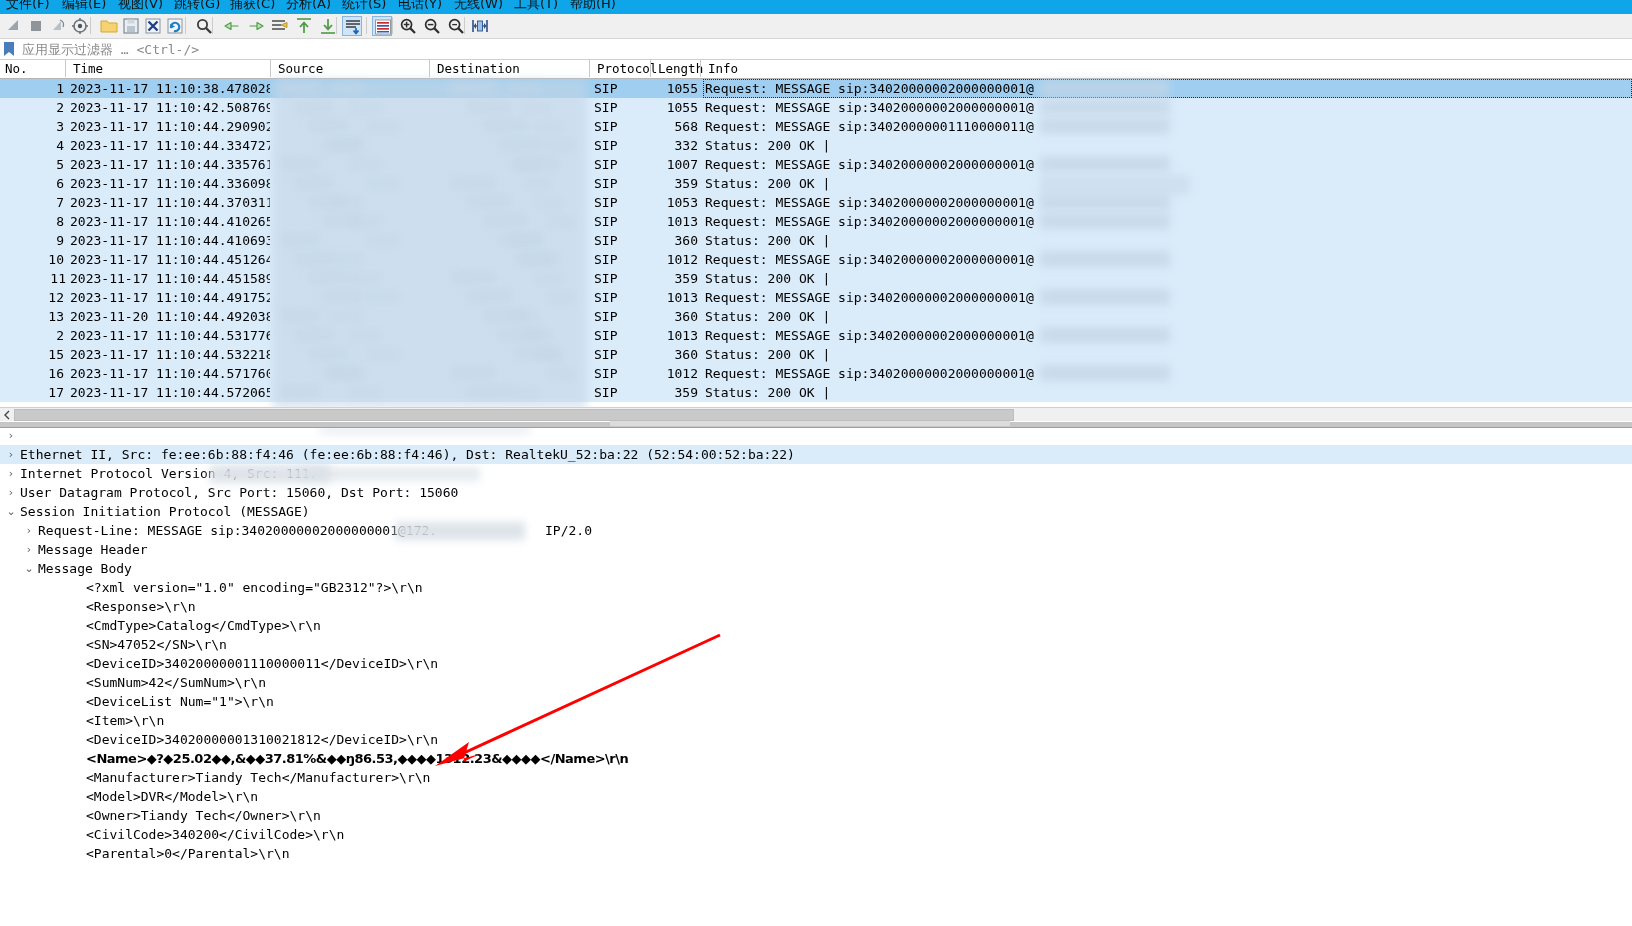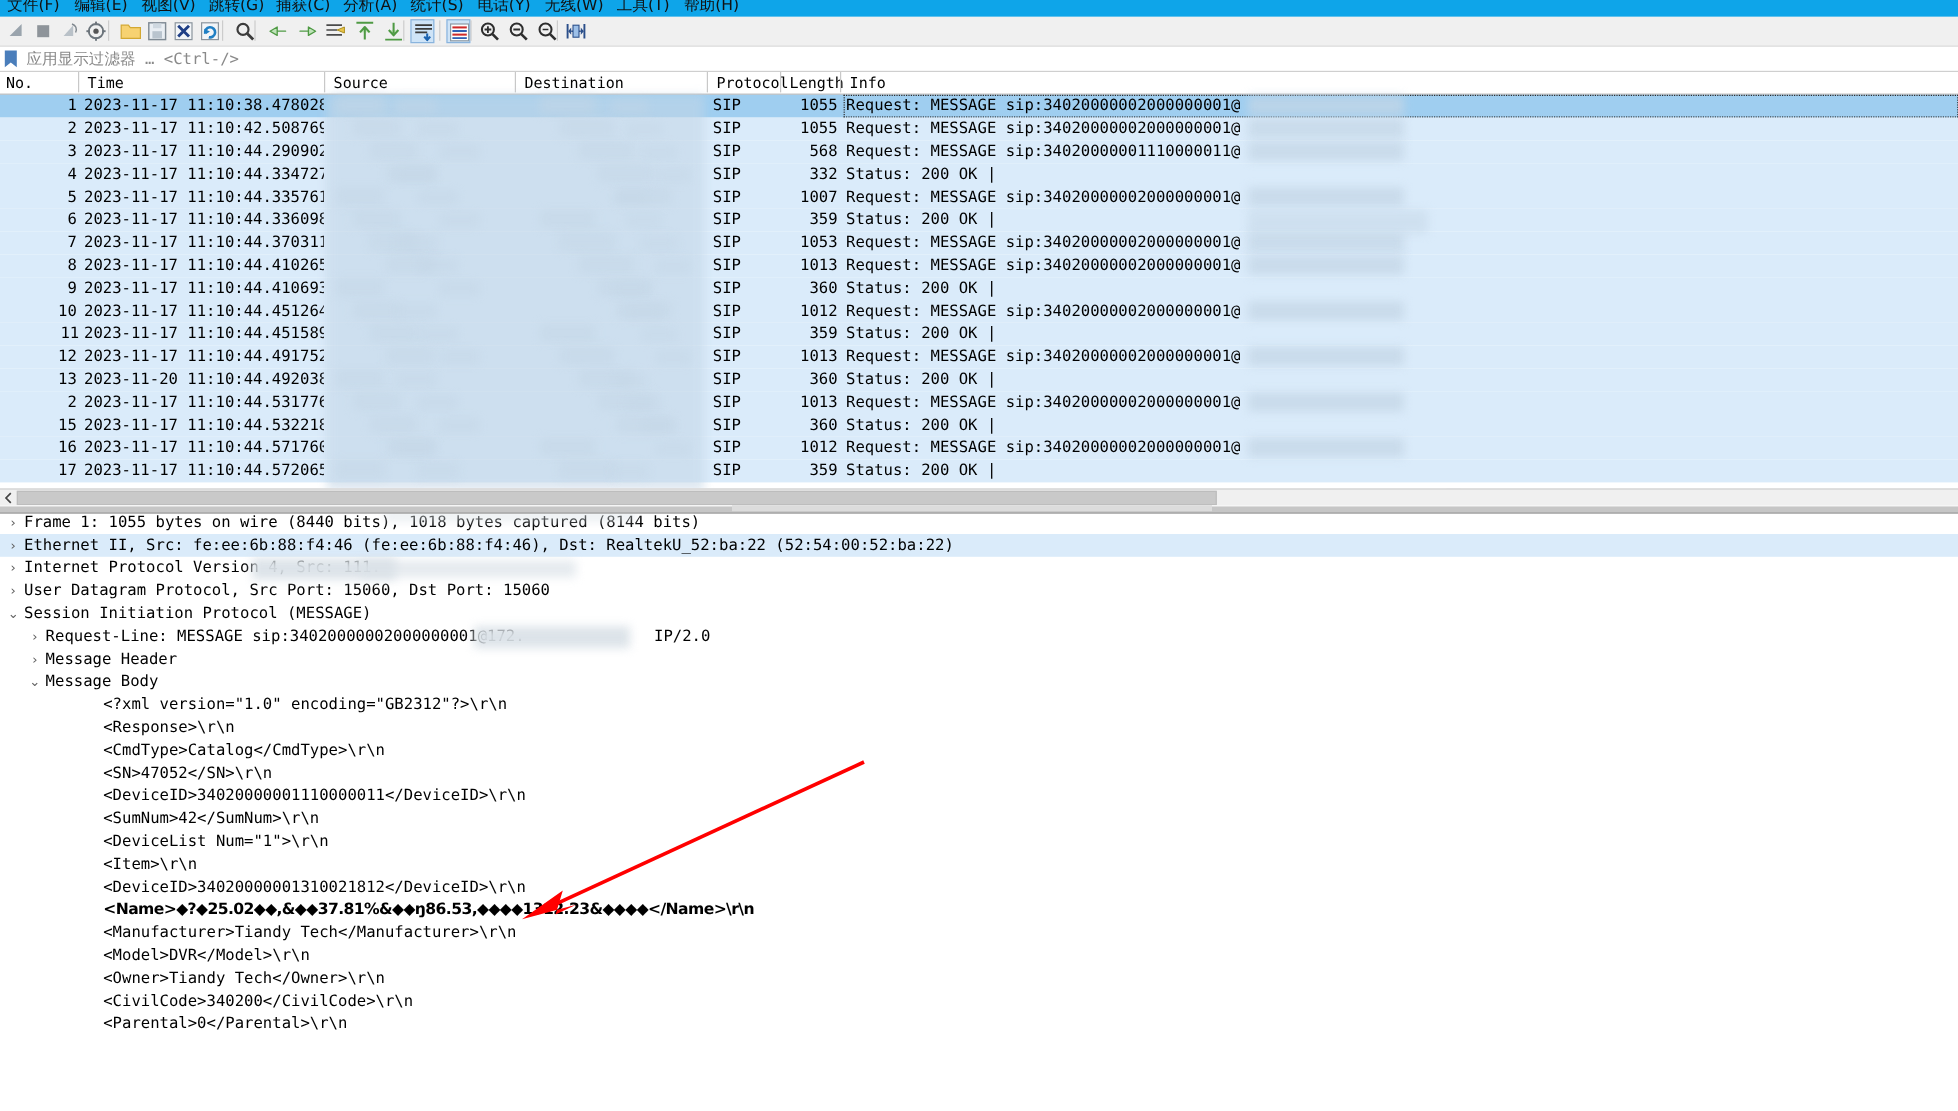--- a/index.html
+++ b/index.html
@@ -479,21 +479,20 @@
   </svg>
   <div id="hthumb"></div>
 </div>
 
 <div id="splitter"></div>
 <div id="splitgrip"></div>
 
 <div id="detailpane">
     <div class="drow" style="top: 0px;">
       <div class="tw" style="left: 6px;">›</div>
-      <div class="dt" style="left: 20px;">Frame 1: 1055 bytes on wire (8440 bits), 1018 bytes captured (8144 bits)</div>
     </div>
     <div class="drow dsel" style="top: 19px;">
       <div class="tw" style="left: 6px;">›</div>
       <div class="dt" style="left: 20px;">Ethernet II, Src: fe:ee:6b:88:f4:46 (fe:ee:6b:88:f4:46), Dst: RealtekU_52:ba:22 (52:54:00:52:ba:22)</div>
     </div>
     <div class="drow" style="top: 38px;">
       <div class="tw" style="left: 6px;">›</div>
       <div class="dt" style="left: 20px;">Internet Protocol Version 4, Src: 111.</div>
     </div>
     <div class="drow" style="top: 57px;">

